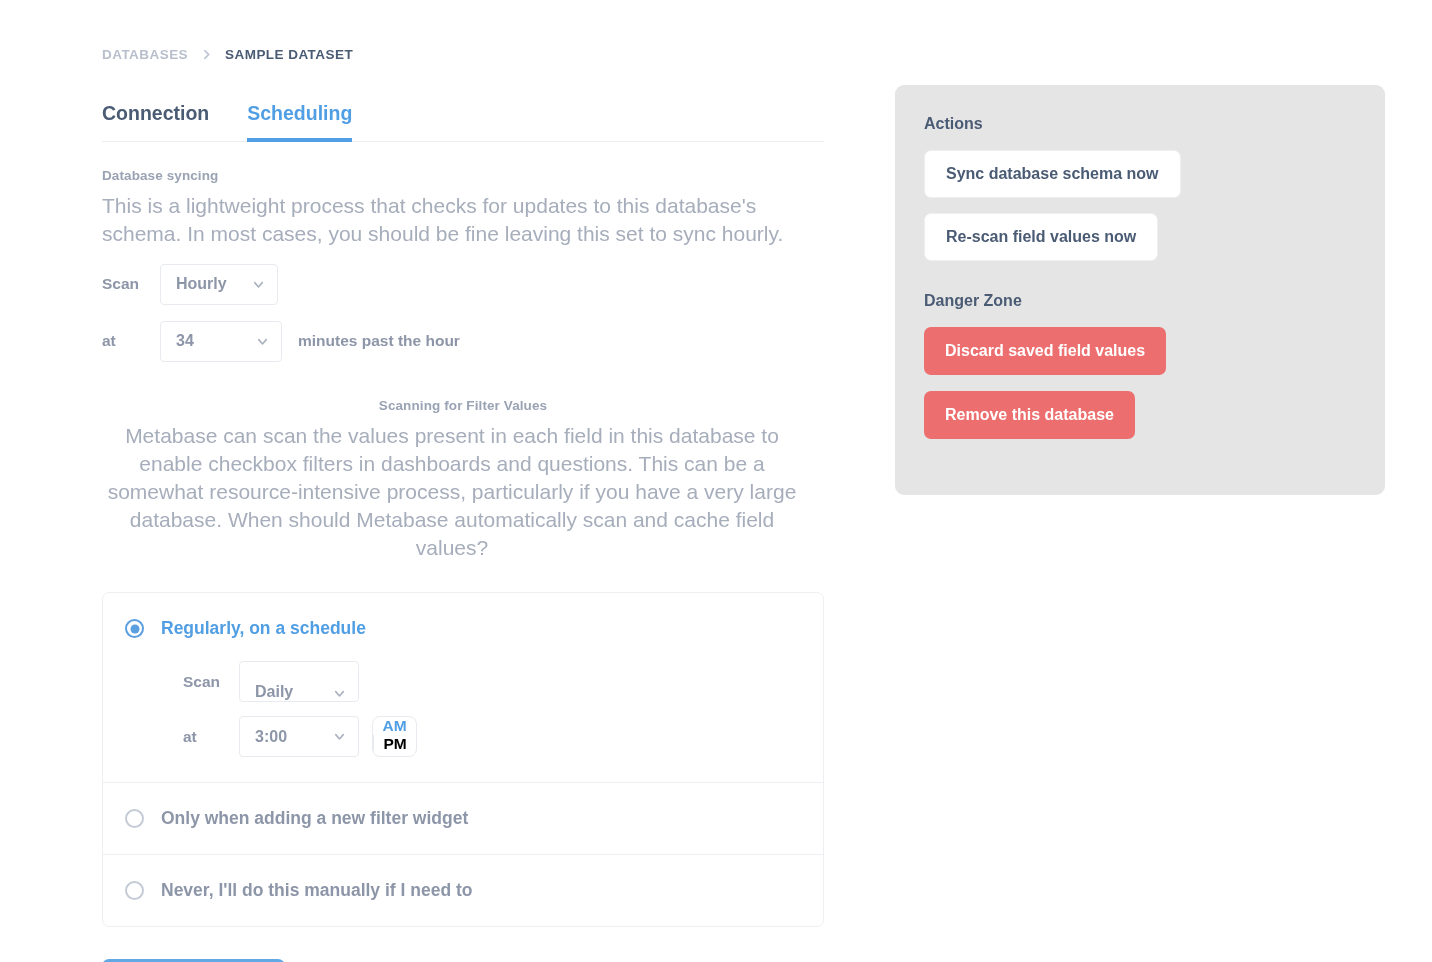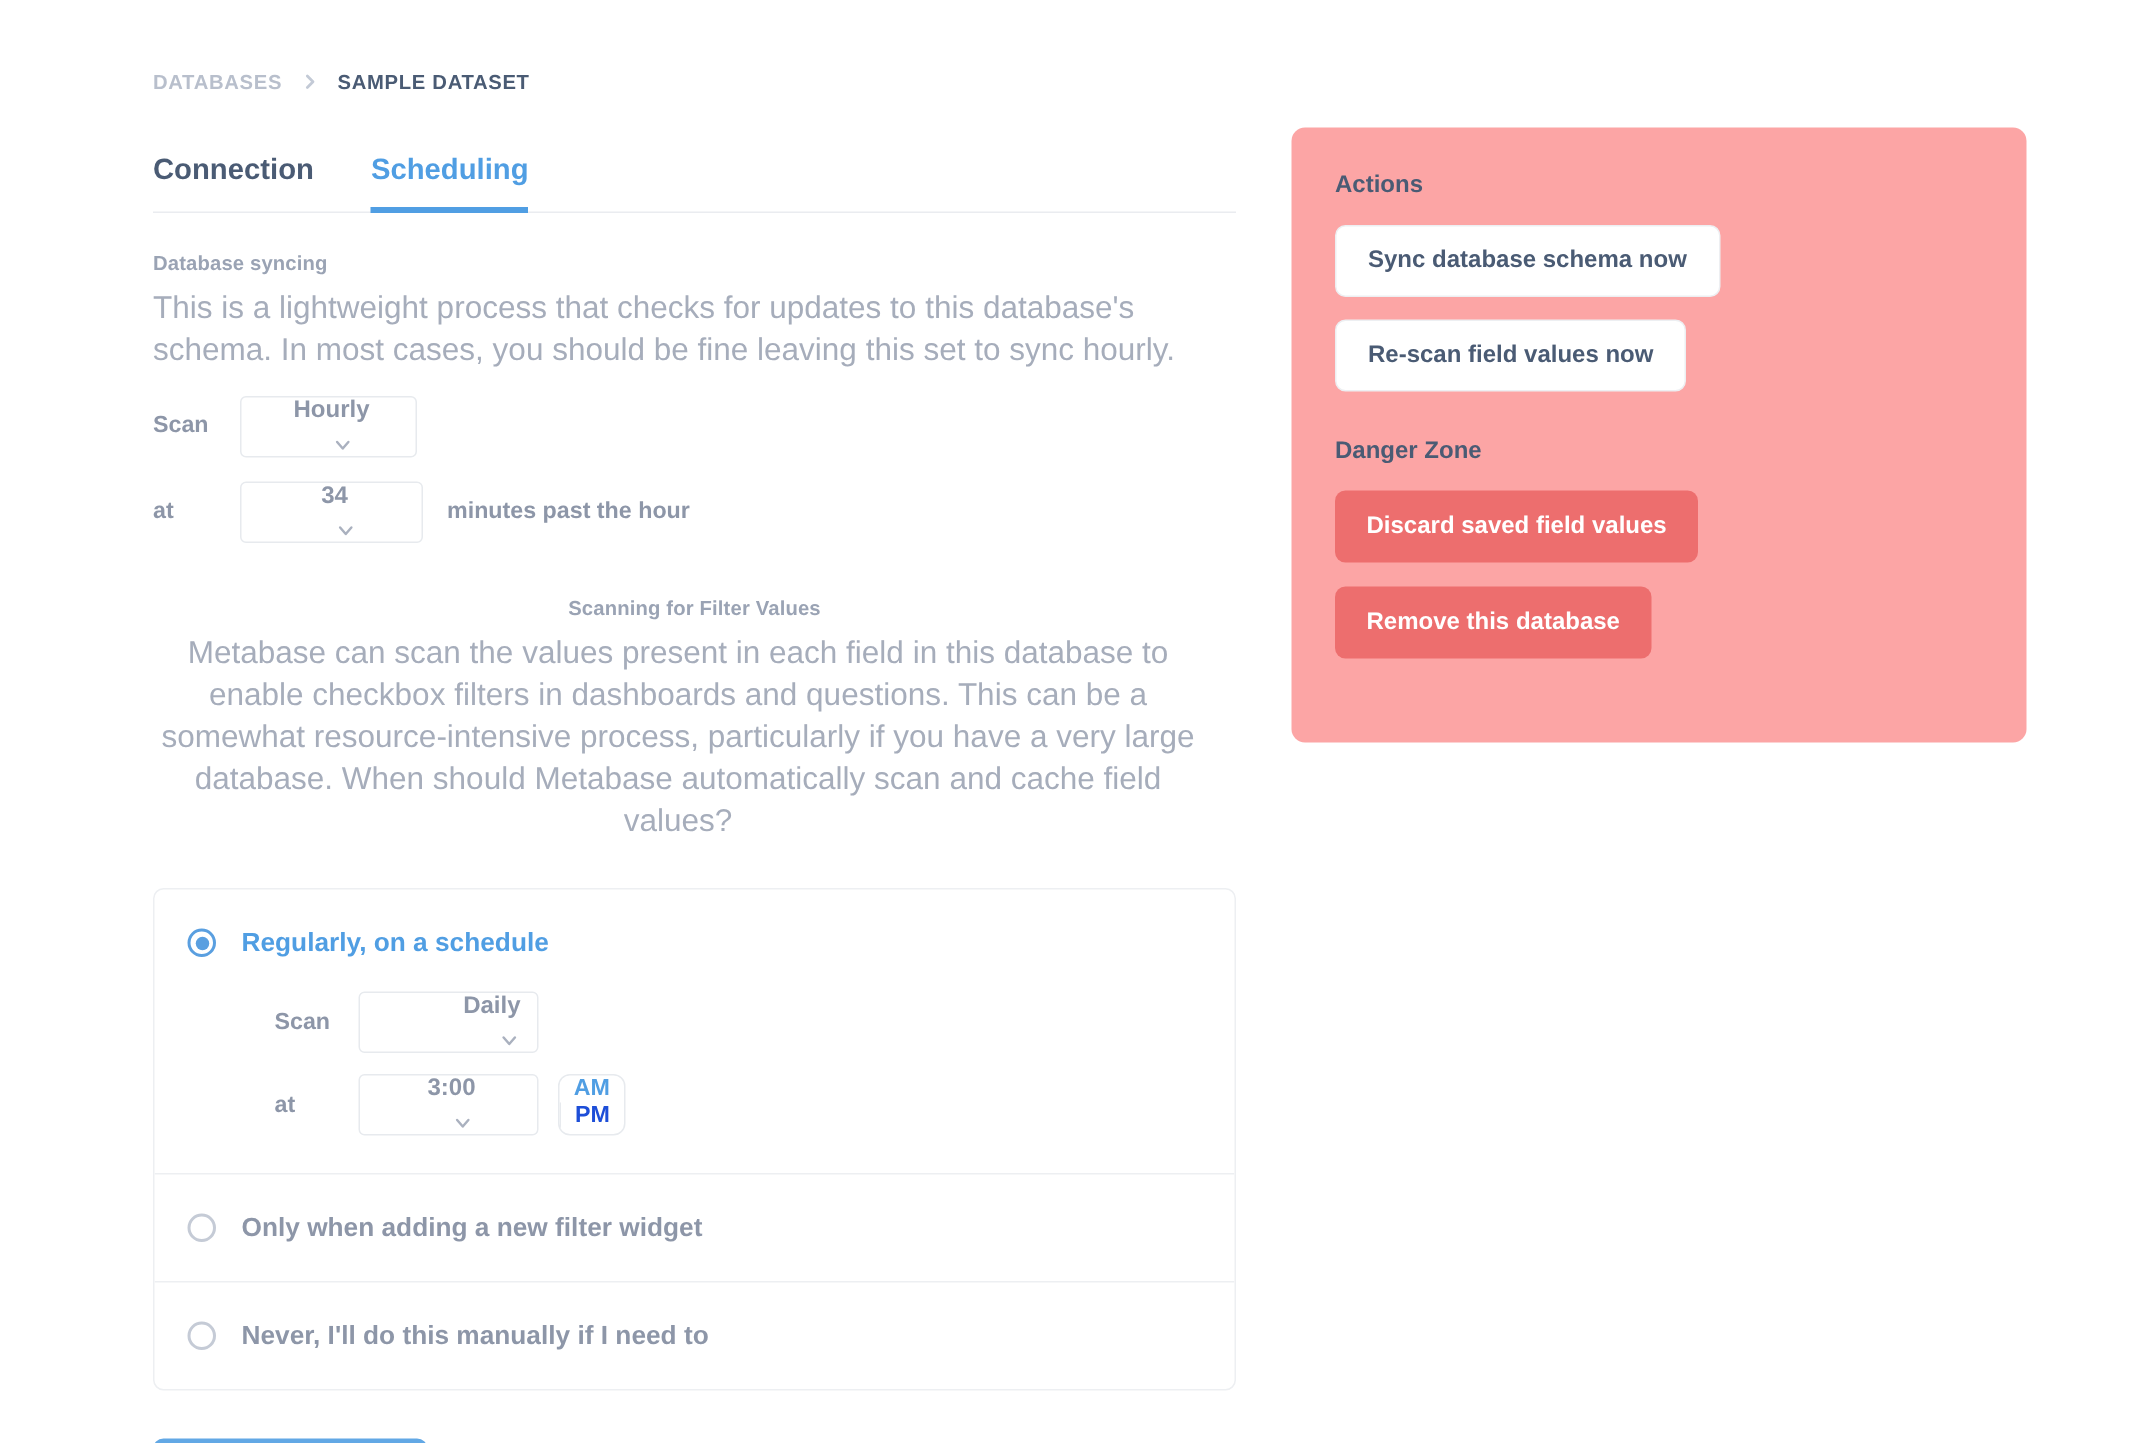--- a/index.html
+++ b/index.html
@@ -126,21 +126,20 @@
     display: inline-flex;
     align-items: center;
     justify-content: space-between;
     height: 41px;
     border: 1px solid #e7eaee;
     border-radius: 4px;
     background: #ffffff;
     padding: 0 11px 0 15px;
     cursor: pointer;
     font-family: inherit;
-    flex-direction: column;
   }
   .select .sel-value {
     font-size: 16px;
     font-weight: 700;
     color: #8d96a8;
     white-space: nowrap;
   }
   .select .chev {
     display: inline-flex;
     align-items: center;
@@ -228,21 +227,21 @@
     display: inline-flex;
     align-items: center;
     justify-content: center;
     width: 43px;
     font-size: 15.5px;
     font-weight: 700;
     background: none;
     border: none;
     cursor: pointer;
     font-family: inherit;
-    color: #1d4ed8;
+    color: #000000;
   }
   .ampm-btn.active { color: #509ee3; }
   .ampm-btn + .ampm-btn { border-left: 1px solid #e7eaee; }
 
   
   .save-btn {
     margin-top: 32px;
     height: 48px;
     padding: 0 38px;
     border: none;
@@ -251,24 +250,24 @@
     color: #ffffff;
     font-size: 16px;
     font-weight: 700;
     cursor: pointer;
     font-family: inherit;
   }
 
   
   .actions-panel {
     position: absolute;
-    left: 861px;
+    left: 895px;
     top: 85px;
     width: 490px;
-    background: #fca5a5;
+    background: #e5e5e5;
     border-radius: 9px;
     padding: 30px 0 40px 29px;
   }
   .panel-heading {
     font-size: 16px;
     font-weight: 700;
     color: #4a5b74;
     margin-bottom: 17px;
   }
   .panel-heading.danger-heading { margin-top: 31px; }

